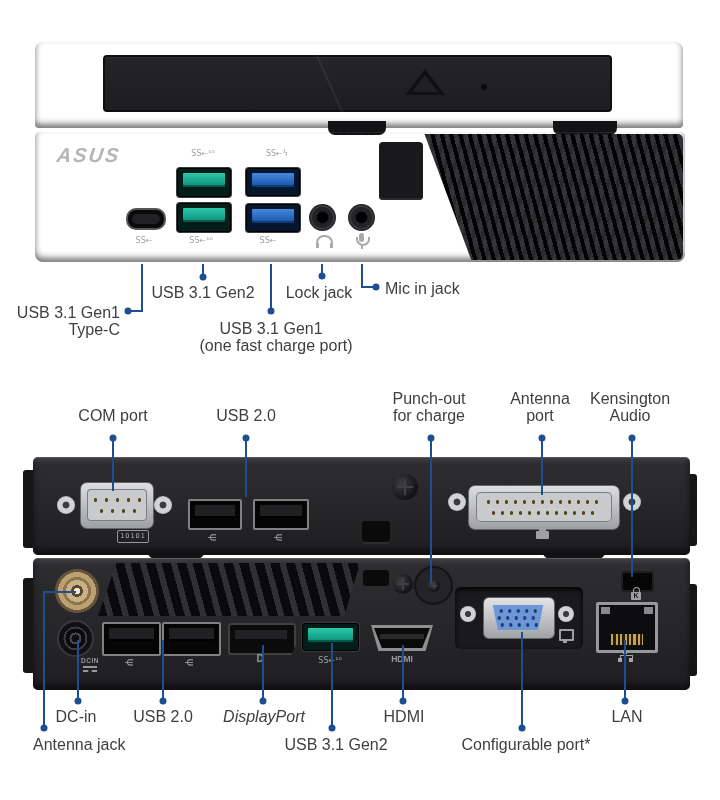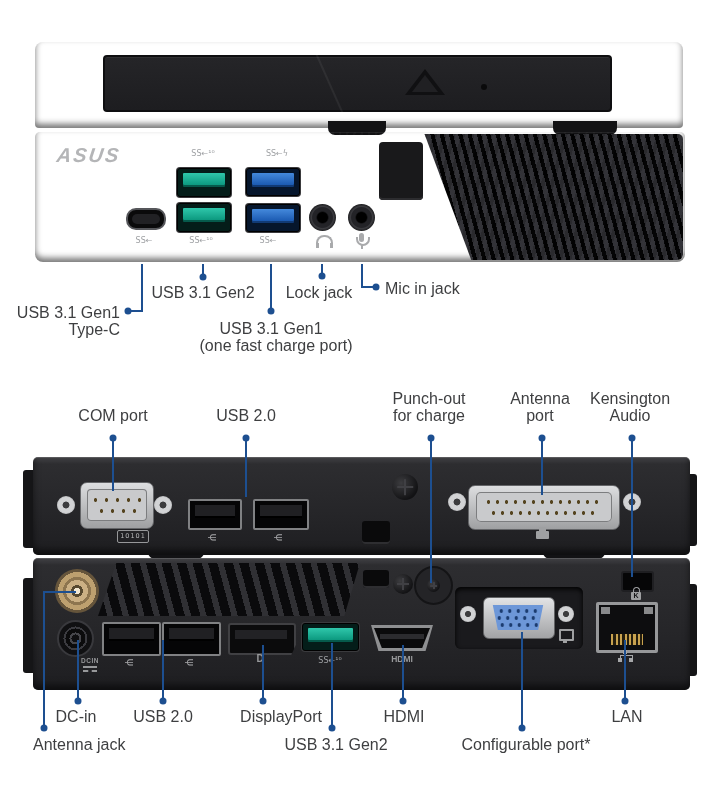--- a/index.html
+++ b/index.html
@@ -323,21 +323,21 @@
 <div class="line" style="left:77px;top:640px;height:58px;"></div>
 <div class="dot" style="left:78px;top:701px;"></div>
 <div class="lbl c" style="left:76px;top:708px;">DC-in</div>
 
 <div class="line" style="left:162px;top:640px;height:58px;"></div>
 <div class="dot" style="left:163px;top:701px;"></div>
 <div class="lbl c" style="left:163px;top:708px;">USB 2.0</div>
 
 <div class="line" style="left:262px;top:645px;height:53px;"></div>
 <div class="dot" style="left:263px;top:701px;"></div>
-<div class="lbl c" style="left:281px;top:708px;">DisplayPort</div>
+<div class="lbl c" style="left:264px;top:708px;font-style:italic;">DisplayPort</div>
 
 <div class="line" style="left:331px;top:643px;height:83px;"></div>
 <div class="dot" style="left:332px;top:728px;"></div>
 <div class="lbl c" style="left:336px;top:736px;">USB 3.1 Gen2</div>
 
 <div class="line" style="left:402px;top:645px;height:53px;"></div>
 <div class="dot" style="left:403px;top:701px;"></div>
 <div class="lbl c" style="left:404px;top:708px;">HDMI</div>
 
 <div class="line" style="left:521px;top:632px;height:94px;"></div>

